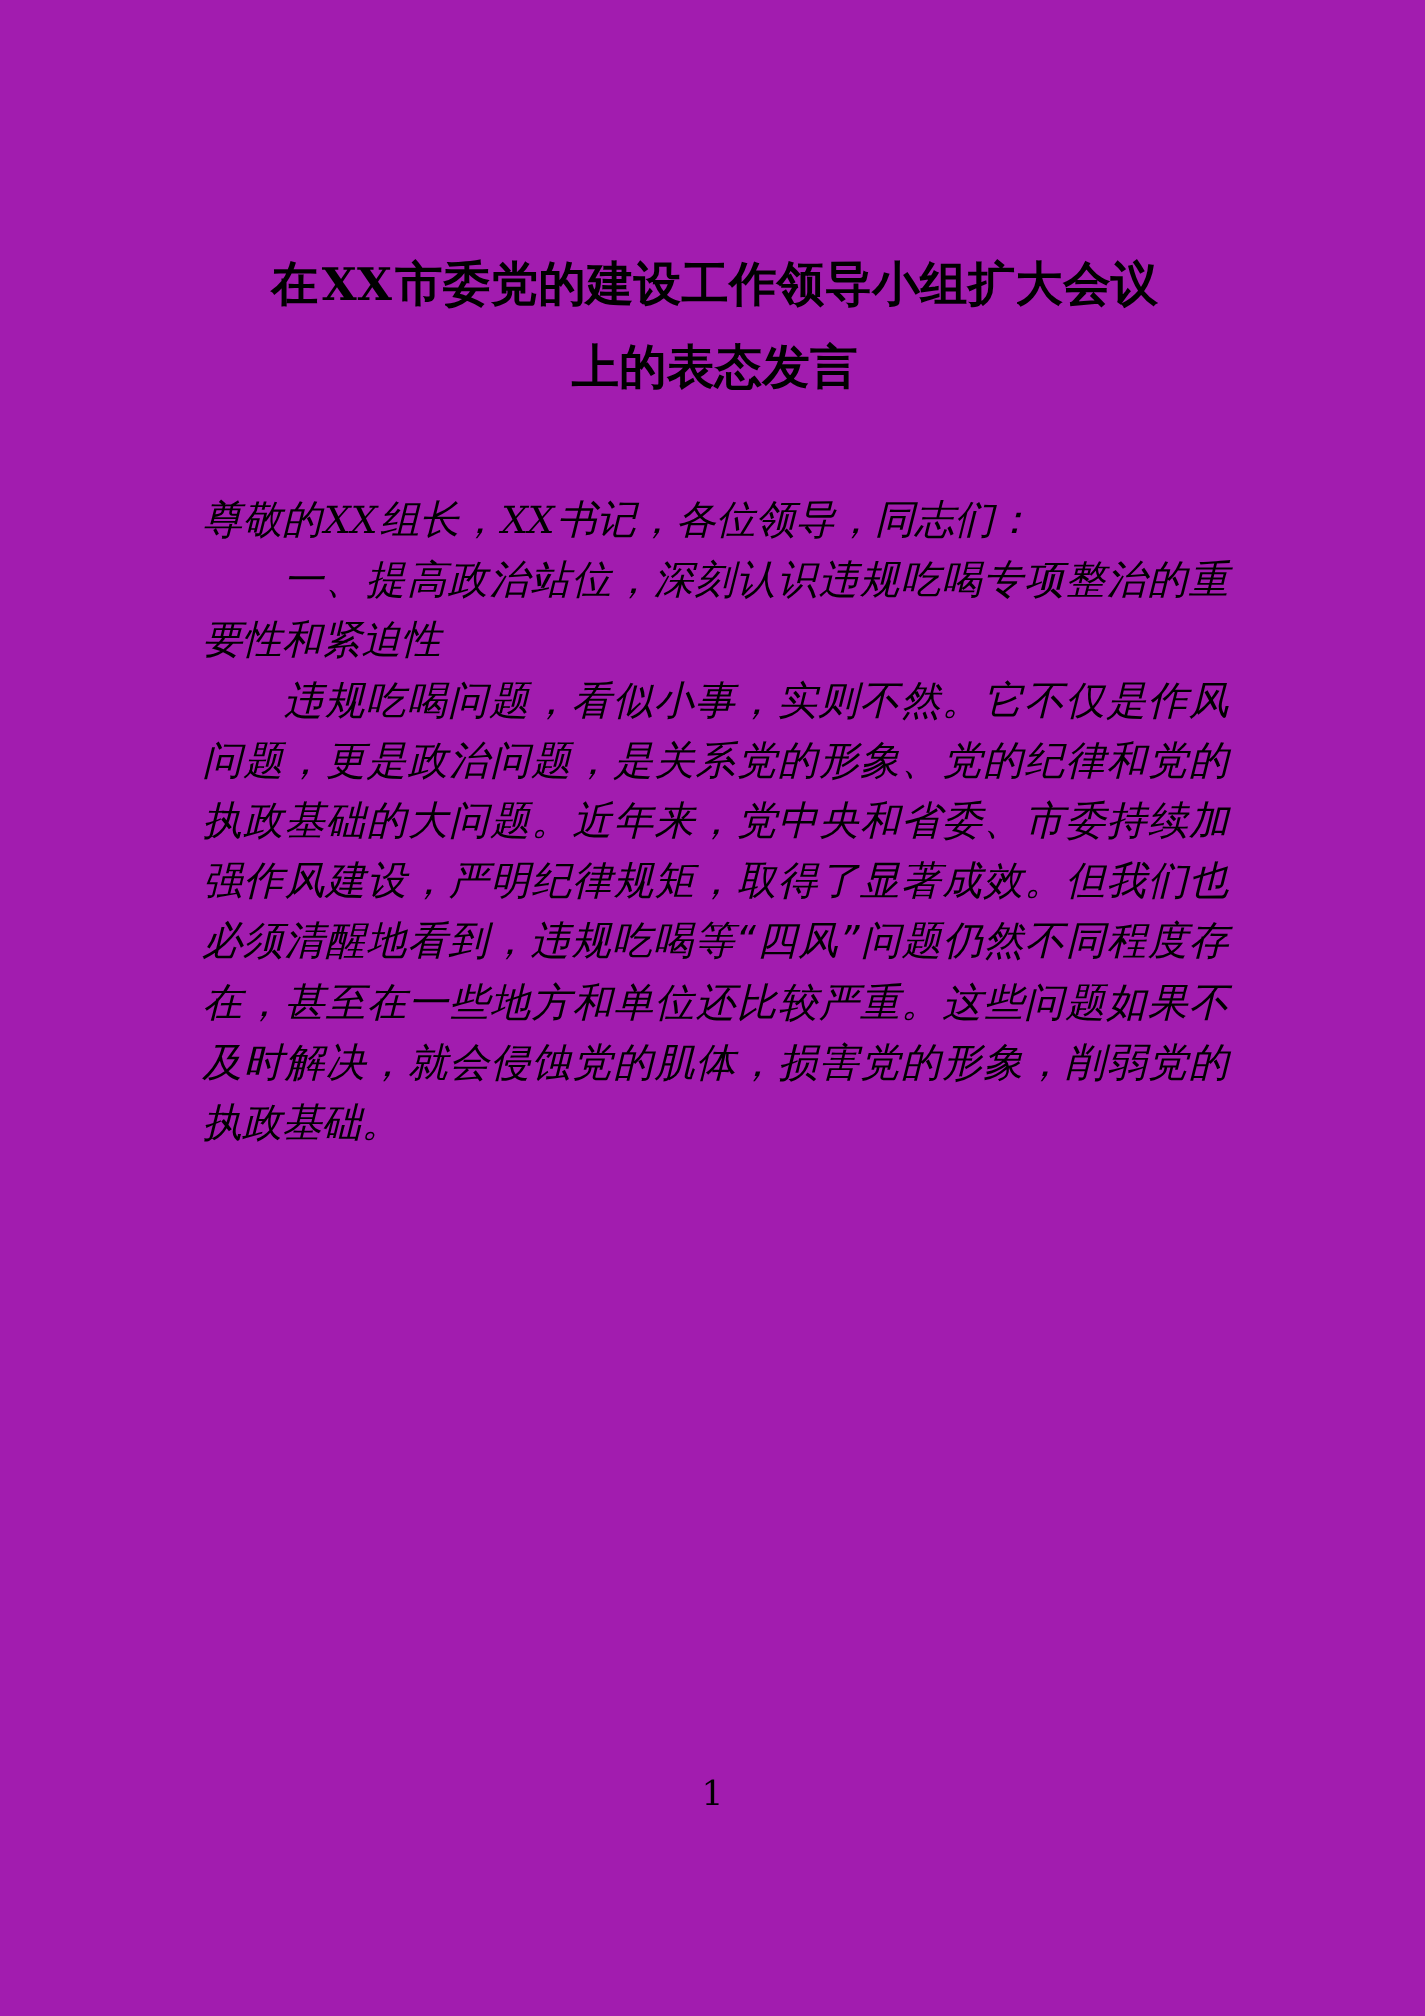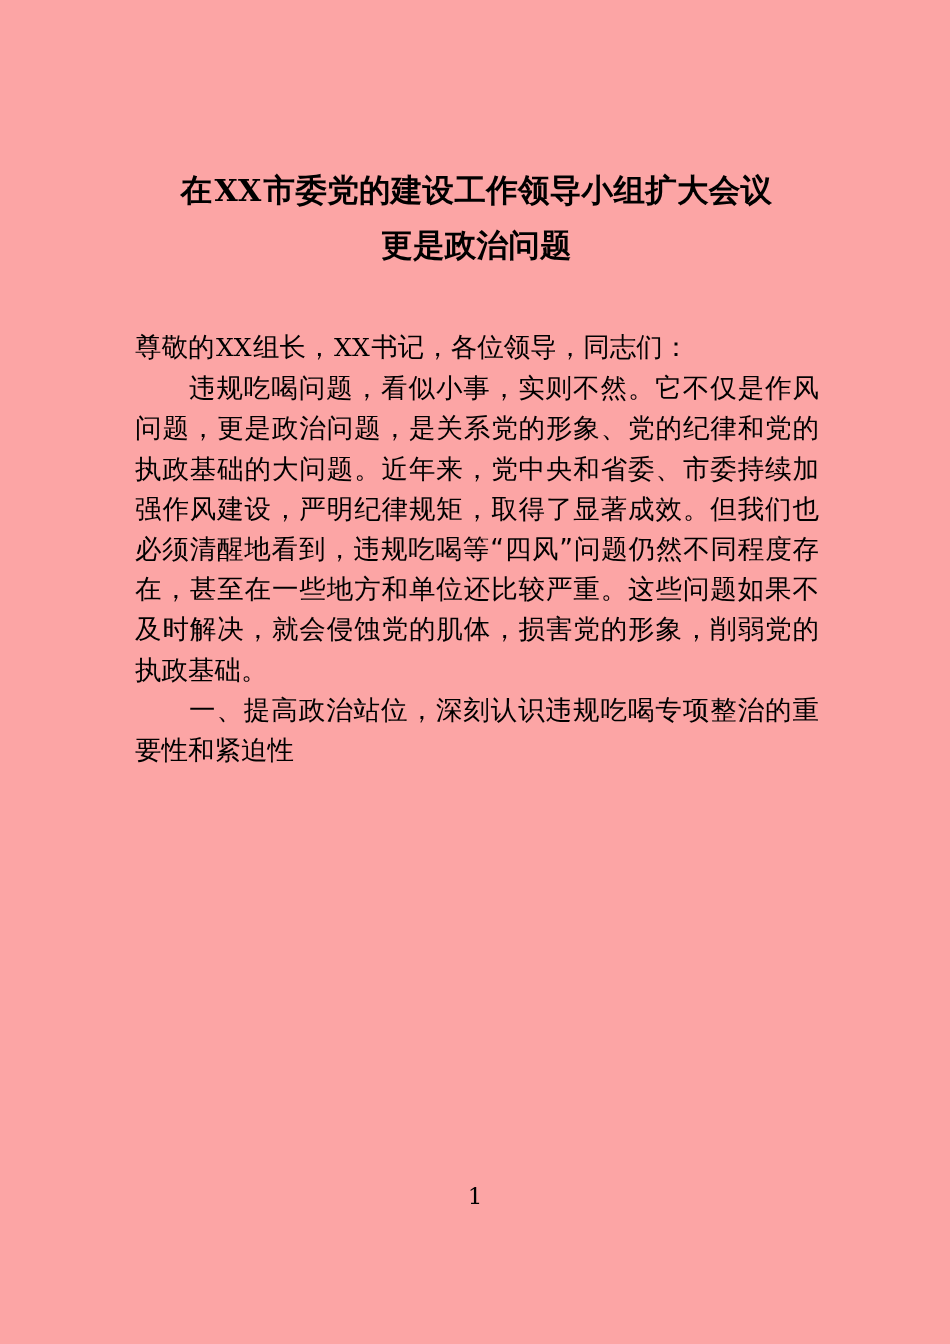--- a/index.html
+++ b/index.html
@@ -4,21 +4,21 @@
 <style>
   html, body {
     margin: 0;
     padding: 0;
     background: #ffffff;
   }
   .page {
     position: relative;
     width: 950px;
     height: 1344px;
-    background: #fca5a5;
+    background: #a21caf;
     overflow: hidden;
     box-sizing: border-box;
   }
   .doc-title {
     position: absolute;
     left: 135px;
     top: 163px;
     width: 683px;
     text-align: center;
     font-family: "DejaVu Sans", "Liberation Sans", sans-serif;
@@ -32,20 +32,21 @@
     font-family: "DejaVu Serif", "Liberation Serif", serif;
     font-weight: bold;
     font-size: 30px;
     padding: 0 2px;
   }
   .body-block {
     position: absolute;
     left: 135px;
     top: 327px;
     width: 684px;
+    font-style: italic;
   }
   p.para {
     margin: 0;
     padding: 0;
     font-family: "DejaVu Sans", "Liberation Sans", sans-serif;
     font-size: 26.5px;
     line-height: 40.2px;
     color: #000000;
     text-align: justify;
     text-justify: inter-character;
@@ -75,24 +76,24 @@
     color: #000000;
   }
 </style>
 </head>
 <body>
 
 <div class="page">
 
   <div class="doc-title">
     <div>在<span class="lat">XX</span>市委党的建设工作领导小组扩大会议</div>
-    <div><span>更是政治问题</span></div>
+    <div><span>上的表态发言</span></div>
   </div>
 
   <div class="body-block">
     <p class="para noindent">尊敬的<span class="lat">XX</span>组长，<span class="lat">XX</span>书记，各位领导，同志们：</p>
+    <p class="para indent">一、提高政治站位，深刻认识违规吃喝专项整治的重要性和紧迫性</p>
     <p class="para indent">违规吃喝问题，看似小事，实则不然。它不仅是作风问题，更是政治问题，是关系党的形象、党的纪律和党的执政基础的大问题。近年来，党中央和省委、市委持续加强作风建设，严明纪律规矩，取得了显著成效。但我们也必须清醒地看到，违规吃喝等“四风”问题仍然不同程度存在，甚至在一些地方和单位还比较严重。这些问题如果不及时解决，就会侵蚀党的肌体，损害党的形象，削弱党的执政基础。</p>
-    <p class="para indent">一、提高政治站位，深刻认识违规吃喝专项整治的重要性和紧迫性</p>
   </div>
 
   <div class="page-number">1</div>
 
 </div>
 
 </body></html>

